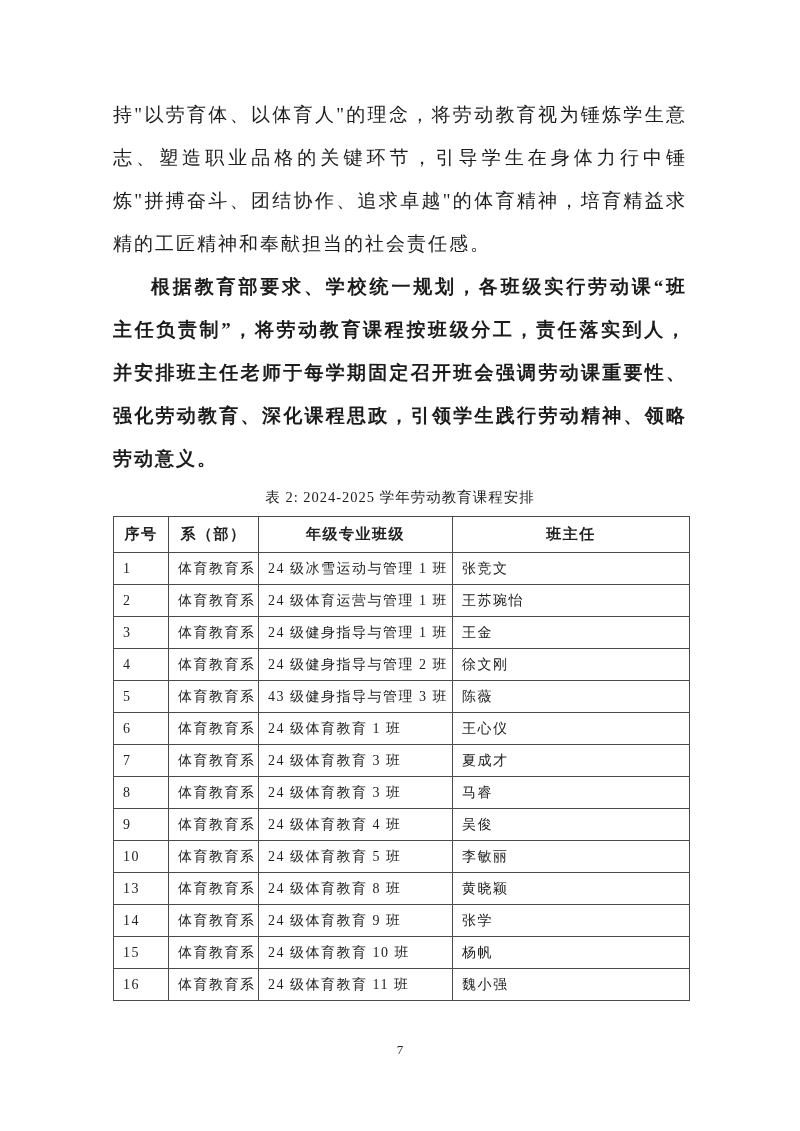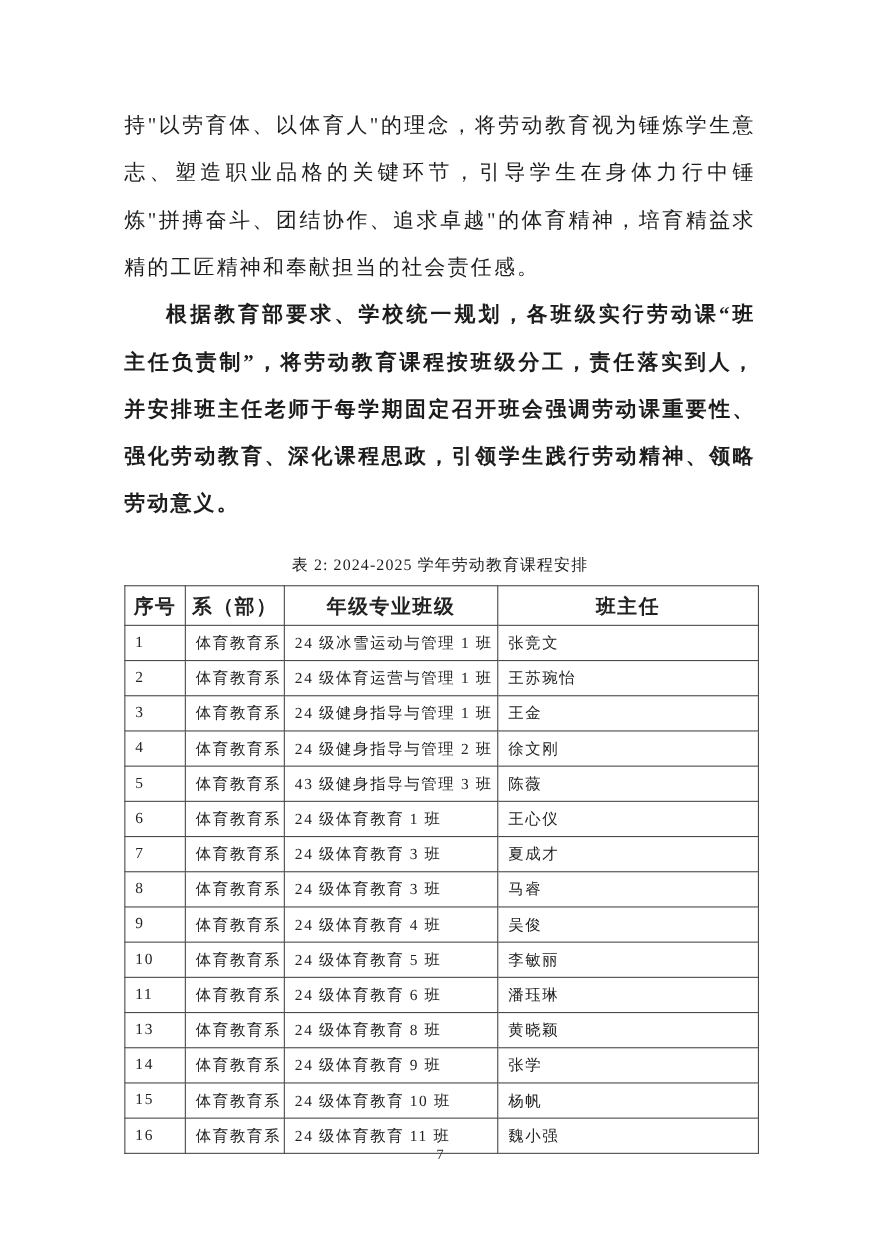--- a/index.html
+++ b/index.html
@@ -23,21 +23,21 @@
     text-align: justify;
     text-justify: inter-ideograph;
     letter-spacing: 2px;
     color: #1c1c1c;
   }
   .body-text p.indent {
     text-indent: 2em;
     font-weight: bold;
   }
   .table-caption {
-    margin-top: 24px;
+    margin-top: 8px;
     margin-bottom: 9px;
     text-align: center;
     font-size: 14.5px;
     letter-spacing: 1px;
     color: #1c1c1c;
   }
   table.course-table {
     width: 576px;
     table-layout: fixed;
     border-collapse: collapse;
@@ -48,21 +48,21 @@
     font-size: 14px;
     letter-spacing: 1.5px;
     color: #222222;
     vertical-align: middle;
     overflow: hidden;
     white-space: nowrap;
   }
   table.course-table th {
     height: 36px;
     font-weight: bold;
-    font-size: 18px;
+    font-size: 15px;
     text-align: center;
   }
   table.course-table td {
     height: 32px;
     text-align: left;
     padding-left: 9px;
   }
   .col-no    { width: 55px; }
   .col-dept  { width: 90px; }
   .col-class { width: 194px; }
@@ -159,26 +159,20 @@
           <td>24 级体育教育 4 班</td>
           <td>吴俊</td>
         </tr>
         <tr>
           <td>10</td>
           <td>体育教育系</td>
           <td>24 级体育教育 5 班</td>
           <td>李敏丽</td>
         </tr>
         <tr>
-          <td>11</td>
-          <td>体育教育系</td>
-          <td>24 级体育教育 6 班</td>
-          <td>潘珏琳</td>
-        </tr>
-        <tr>
           <td>13</td>
           <td>体育教育系</td>
           <td>24 级体育教育 8 班</td>
           <td>黄晓颖</td>
         </tr>
         <tr>
           <td>14</td>
           <td>体育教育系</td>
           <td>24 级体育教育 9 班</td>
           <td>张学</td>

